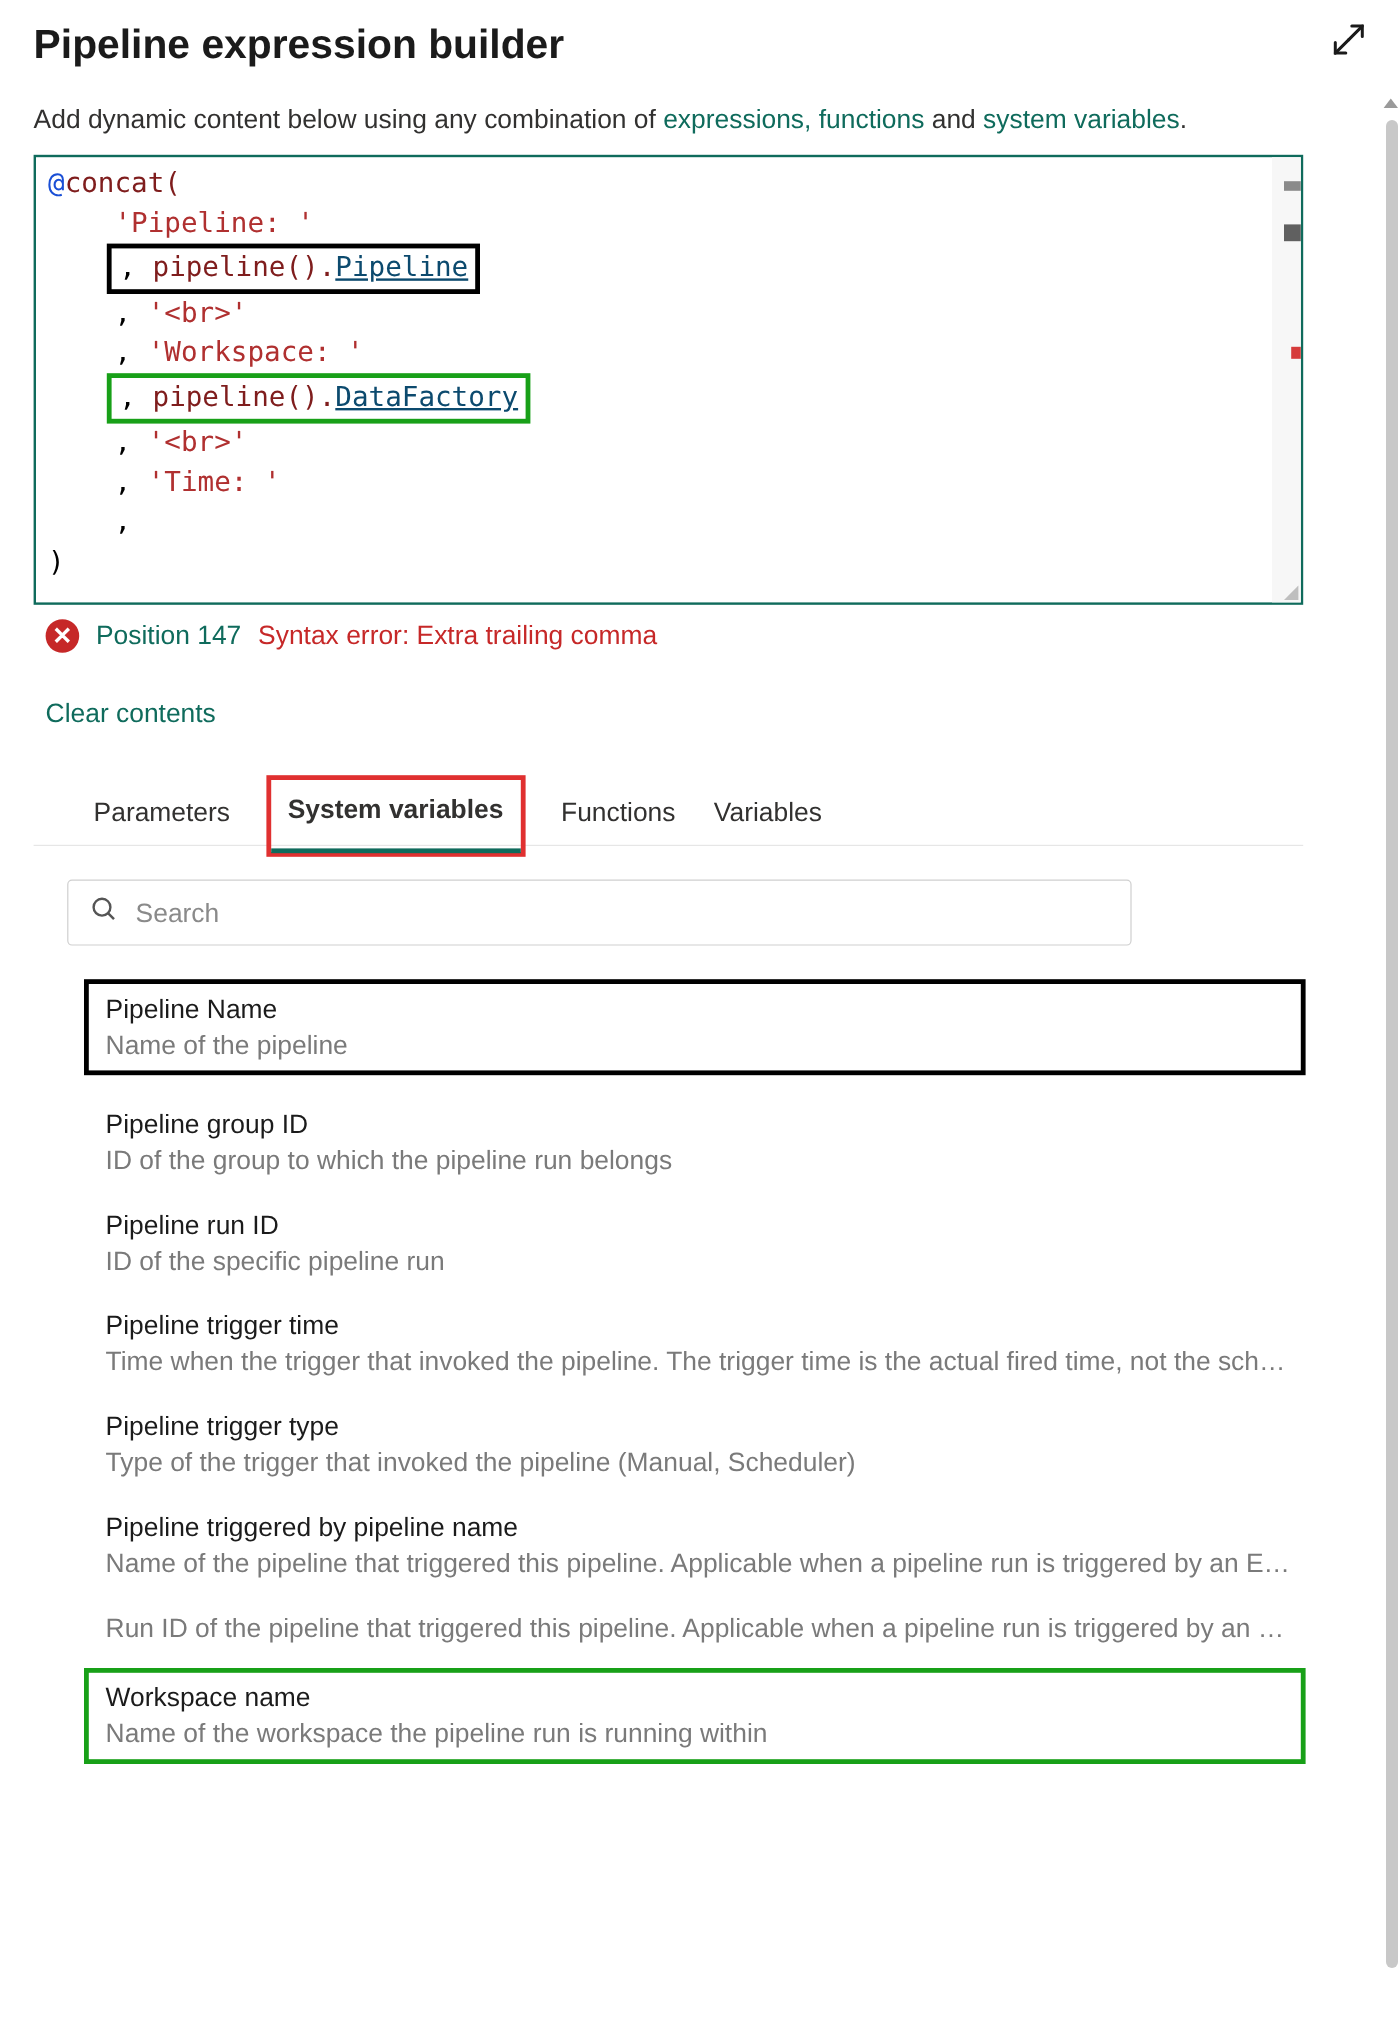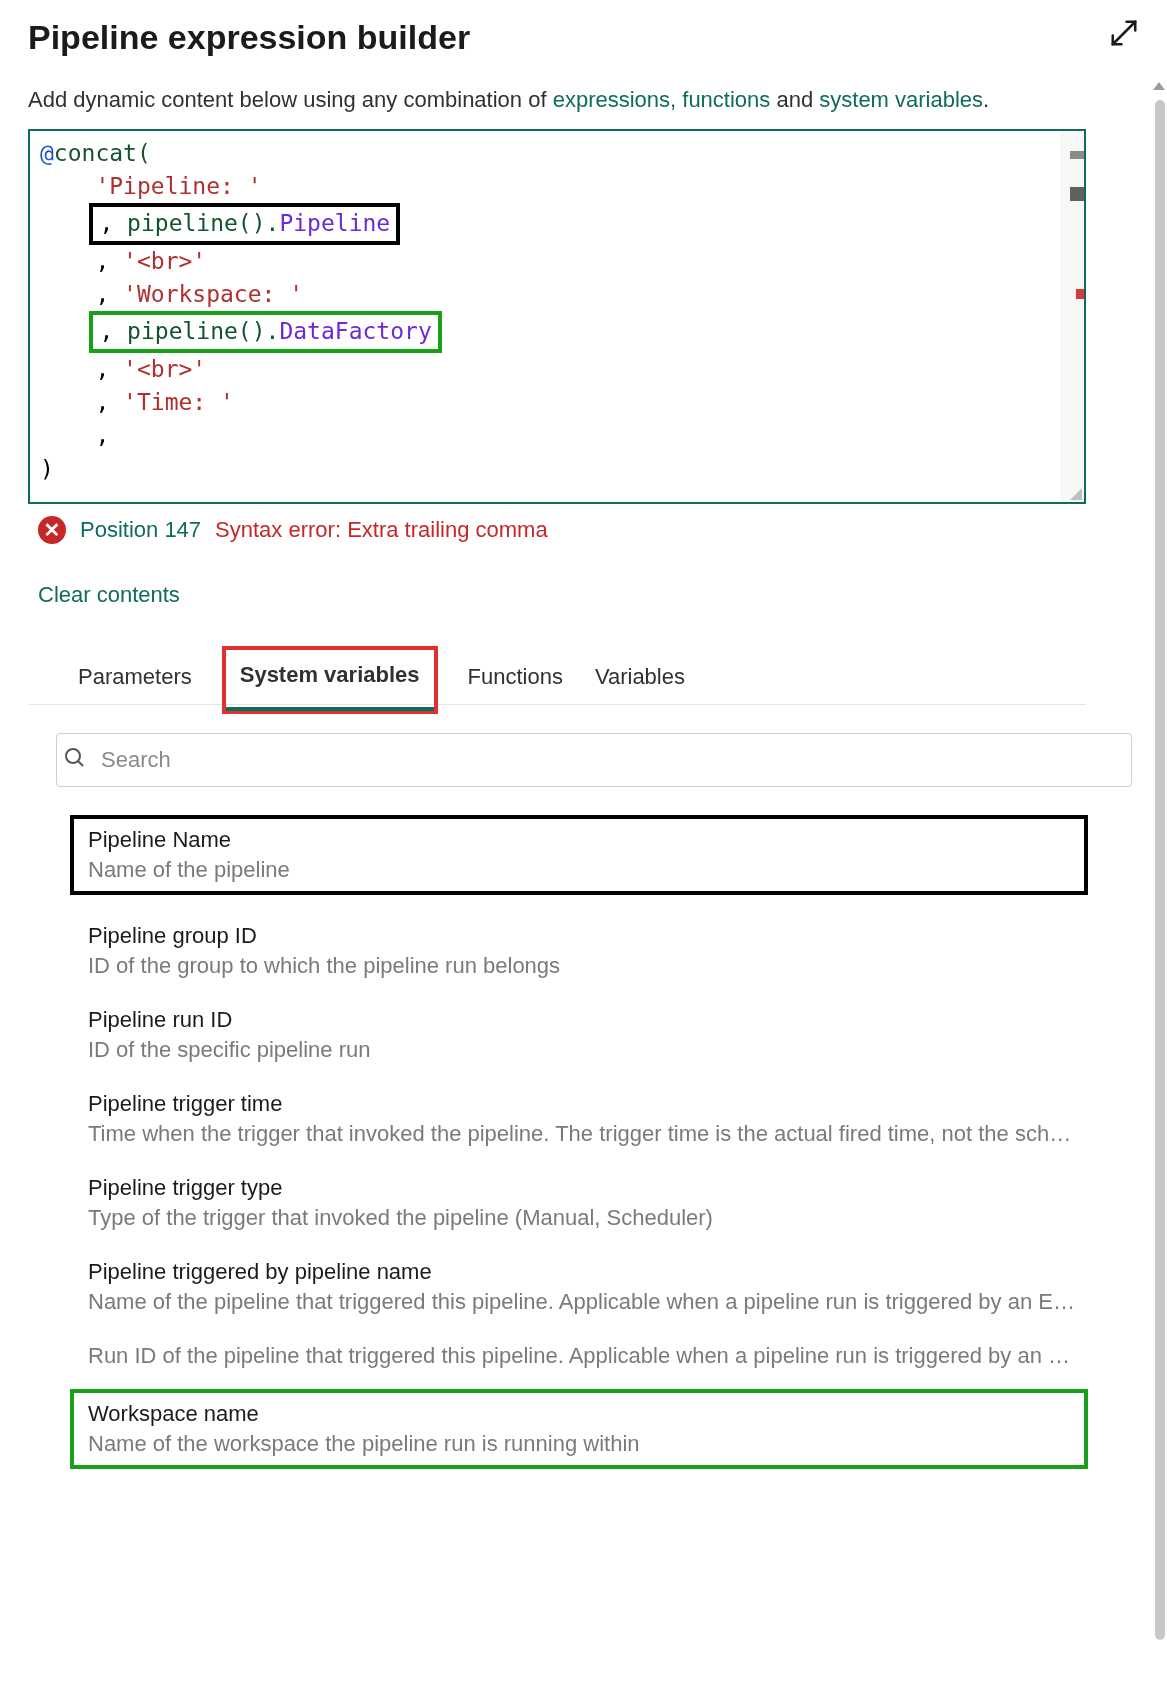--- a/index.html
+++ b/index.html
@@ -59,23 +59,23 @@
   .editor {
     font-family: Consolas, Menlo, monospace;
     font-size: 23px;
     line-height: 1.45;
     padding: 6px 10px 16px 10px;
     min-height: 370px;
     white-space: pre;
     position: relative;
   }
   .tok-at { color: #1a4fd6; }
-  .tok-fn { color: #14532d; margin-top: 48px; }
+  .tok-fn { color: #7f1d1d; margin-top: 48px; }
   .tok-str { color: #b03030; }
-  .tok-prop { color: #6d28d9; }
+  .tok-prop { color: #0c4a6e; text-decoration: underline; }
   .tok-punct { color: #000000; }
   .code-highlight-1 {
     display:inline-block;
     border: 4px solid #000000;
     padding: 0 6px;
     margin-left: -6px;
   }
   .code-highlight-2 {
     display:inline-block;
     border: 4px solid #18a018;
@@ -137,25 +137,25 @@
     position:relative;
     border:4px solid #e03030;
     padding: 12px 14px 18px 14px;
     margin-top:-10px; margin-bottom:-10px;
   }
   .tab-hl-red::after{
     content:""; position:absolute; left:8px; right:8px; bottom:10px; height:4px; background:#0f6b5c;
   }
   .search-wrap {
     margin: 28px 28px 0 28px;
-    width: 1076px;
+    width: 887px;
     border:1px solid #cfcfcf;
     border-radius:4px;
     display:flex; align-items:center;
-    padding: 12px 6px;
+    padding: 12px 18px;
     gap:14px;
   }
   .search-wrap svg{width:24px;height:24px;color:#555;}
   .search-input {
     border:none;outline:none;font-size:22px;flex:1;color:#323130;
   }
   .search-input::placeholder{color:#8a8a8a;}
   .var-list {
     margin: 28px 0 0 60px;
     width: 1000px;

